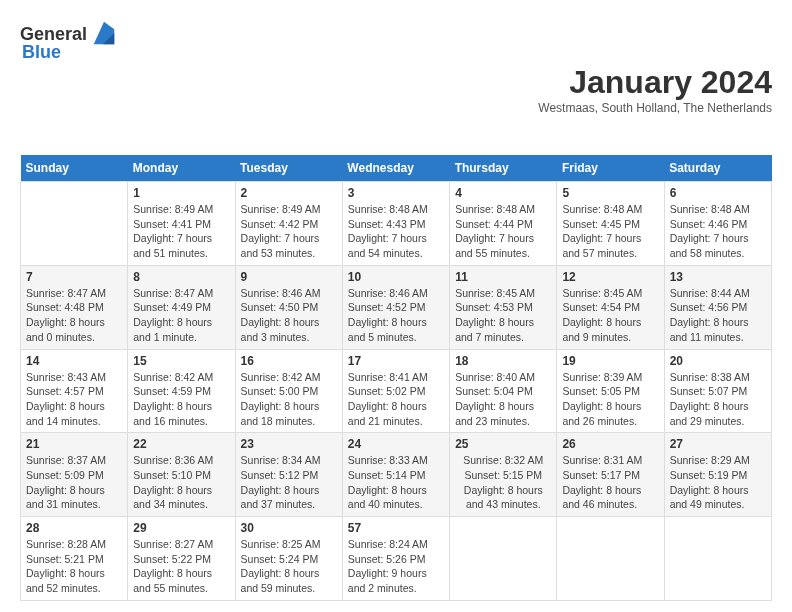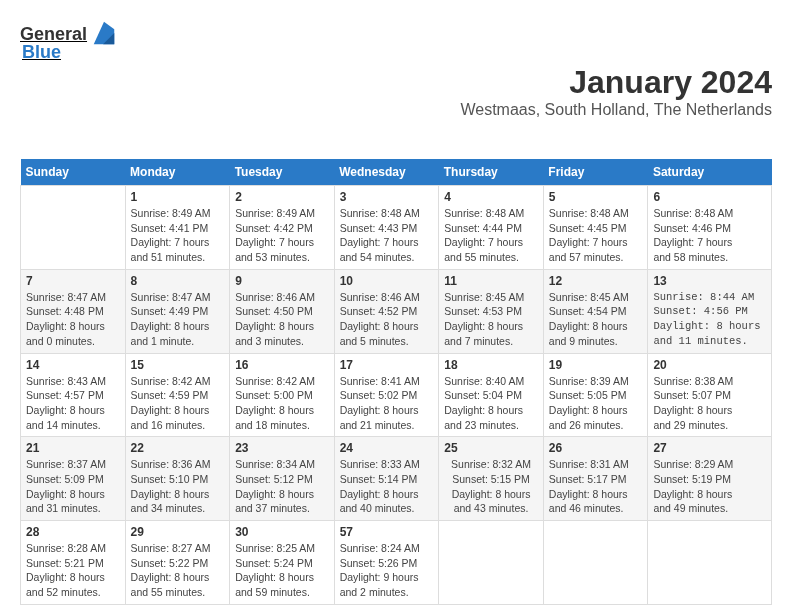--- a/index.html
+++ b/index.html
@@ -38,21 +38,21 @@
     .title-block {
       text-align: right;
     }
     .main-title {
       font-size: 32px;
       font-weight: bold;
       color: #333;
       margin-top: 44px;
     }
     .subtitle {
-      font-size: 16px;
+      font-size: 12px;
       color: #555;
     }
     table {
       width: 100%;
       border-collapse: collapse;
       font-size: 11px;
       margin-top: 40px;
     }
     thead tr th {
       background-color: #2a7ac7;
@@ -85,21 +85,21 @@
       font-size: 10.5px;
       line-height: 1.4;
       color: #444;
     }
   </style>
 </head>
 <body>
 
 <div class="header">
   <div class="logo">
-    <div style="display:flex; flex-direction:column; align-items:flex-start;text-decoration:underline;">
+    <div style="display:flex; flex-direction:column; align-items:flex-start;">
       <div style="display:flex; align-items:center;">
         <span class="logo-text-general">General</span>
         <svg class="logo-icon" viewBox="0 0 30 30" xmlns="http://www.w3.org/2000/svg">
           <polygon points="4,26 26,26 26,10 15,2" fill="#2a7ac7"></polygon>
           <polygon points="14,26 26,26 26,14" fill="#1a5a9a"></polygon>
         </svg>
       </div>
       <span class="logo-text-blue" style="margin-top:-6px; margin-left:2px;">Blue</span>
     </div>
   </div>
@@ -205,21 +205,21 @@
         </td>
         <td>
           <span class="day-num">12</span>
           <div class="cell-content" style="white-space: pre-line;">Sunrise: 8:45 AM
 Sunset: 4:54 PM
 Daylight: 8 hours
 and 9 minutes.</div>
         </td>
         <td>
           <span class="day-num">13</span>
-          <div class="cell-content" style="white-space: pre-line; font-family: Liberation Mono, monospace;">Sunrise: 8:44 AM
+          <div class="cell-content" style="white-space: pre-line;">Sunrise: 8:44 AM
 Sunset: 4:56 PM
 Daylight: 8 hours
 and 11 minutes.</div>
         </td>
       </tr>
       <tr>
         <td>
           <span class="day-num">14</span>
           <div class="cell-content" style="white-space: pre-line;">Sunrise: 8:43 AM
 Sunset: 4:57 PM

